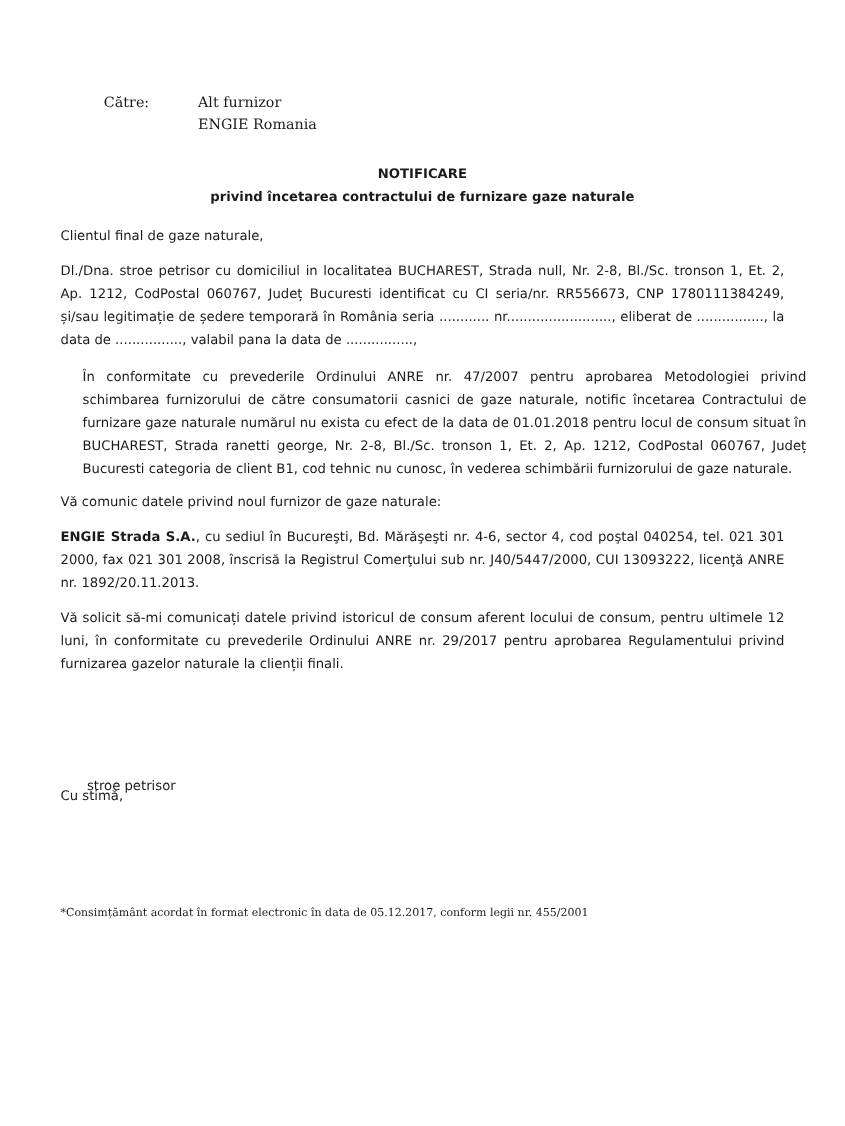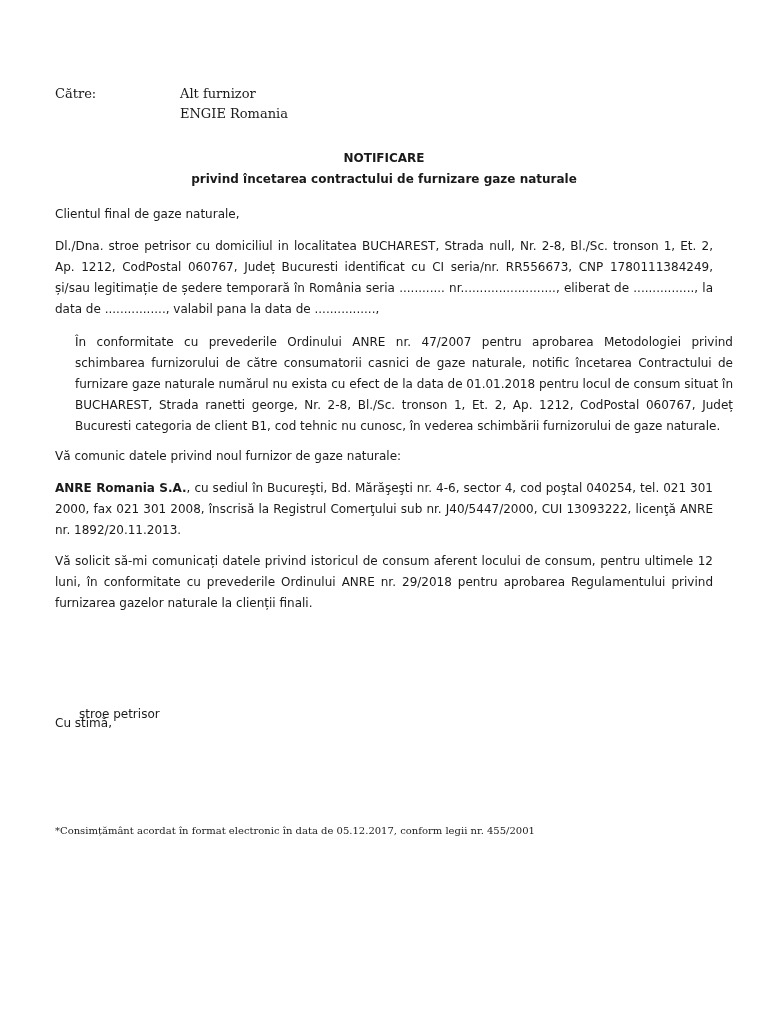--- a/index.html
+++ b/index.html
@@ -1,19 +1,19 @@
 <!DOCTYPE html>
 <html><head>
   <meta charset="utf-8">
   <style>
     html, body { margin: 0; padding: 0; background: #ffffff; }
     body { width: 768px; height: 1024px; position: relative; overflow: hidden; color: #1a1a1a; }
     .page { position: absolute; left: 0; top: 0; width: 768px; height: 1024px; }
     .addr { position: absolute; left: 55px; top: 84px; font-family: "DejaVu Serif", serif; font-size: 13px; line-height: 20px; }
-    .addr .lbl { position: absolute; left: 0; top: 0; width: 120px; }
+    .addr .lbl { position: absolute; left: 0; top: 0; width: 120px; text-align: center; }
     .addr .vals { position: absolute; left: 125px; top: 0; white-space: nowrap; }
     .title { position: absolute; left: 0; width: 768px; text-align: center; font-family: "DejaVu Sans", sans-serif; font-weight: bold; font-size: 12px; }
     .t1 { top: 151px; }
     .t2 { top: 172px; }
     .body { position: absolute; left: 55px; width: 658px; font-family: "DejaVu Sans", sans-serif; font-size: 12px; line-height: 21px; text-align: justify; }
     .body p { margin: 0; }
     .p-salut { top: 204px; }
     .p1 { top: 236px; }
     .p2 { top: 332px; margin-left: 20px; }
     .p3 { top: 446px; }
@@ -51,25 +51,25 @@
 
   <div class="body p2">
     <p>În conformitate cu prevederile Ordinului ANRE nr. 47/2007 pentru aprobarea Metodologiei privind schimbarea furnizorului de către consumatorii casnici de gaze naturale, notific încetarea Contractului de furnizare gaze naturale numărul nu exista cu efect de la data de 01.01.2018 pentru locul de consum situat în BUCHAREST, Strada ranetti george, Nr. 2-8, Bl./Sc. tronson 1, Et. 2, Ap. 1212, CodPostal 060767, Județ Bucuresti categoria de client B1, cod tehnic nu cunosc, în vederea schimbării furnizorului de gaze naturale.</p>
   </div>
 
   <div class="body p3">
     <p>Vă comunic datele privind noul furnizor de gaze naturale:</p>
   </div>
 
   <div class="body p4">
-    <p><b>ANRE Romania S.A.</b><span>, cu sediul în Bucureşti, Bd. Mărăşeşti nr. 4-6, sector 4, cod poştal 040254, tel. 021 301 2000, fax 021 301 2008, înscrisă la Registrul Comerţului sub nr. J40/5447/2000, CUI 13093222, licenţă ANRE nr. 1892/20.11.2013.</span></p>
+    <p><b>ENGIE Strada S.A.</b><span>, cu sediul în Bucureşti, Bd. Mărăşeşti nr. 4-6, sector 4, cod poştal 040254, tel. 021 301 2000, fax 021 301 2008, înscrisă la Registrul Comerţului sub nr. J40/5447/2000, CUI 13093222, licenţă ANRE nr. 1892/20.11.2013.</span></p>
   </div>
 
   <div class="body p5">
-    <p>Vă solicit să-mi comunicați datele privind istoricul de consum aferent locului de consum, pentru ultimele 12 luni, în conformitate cu prevederile Ordinului ANRE nr. 29/2018 pentru aprobarea Regulamentului privind furnizarea gazelor naturale la clienții finali.</p>
+    <p>Vă solicit să-mi comunicați datele privind istoricul de consum aferent locului de consum, pentru ultimele 12 luni, în conformitate cu prevederile Ordinului ANRE nr. 29/2017 pentru aprobarea Regulamentului privind furnizarea gazelor naturale la clienții finali.</p>
   </div>
 
 
   <div class="body p-close">
     <p>Cu stimă,</p>
   </div>
 
   <div class="body p-sign">
     <p>stroe petrisor</p>
   </div>

